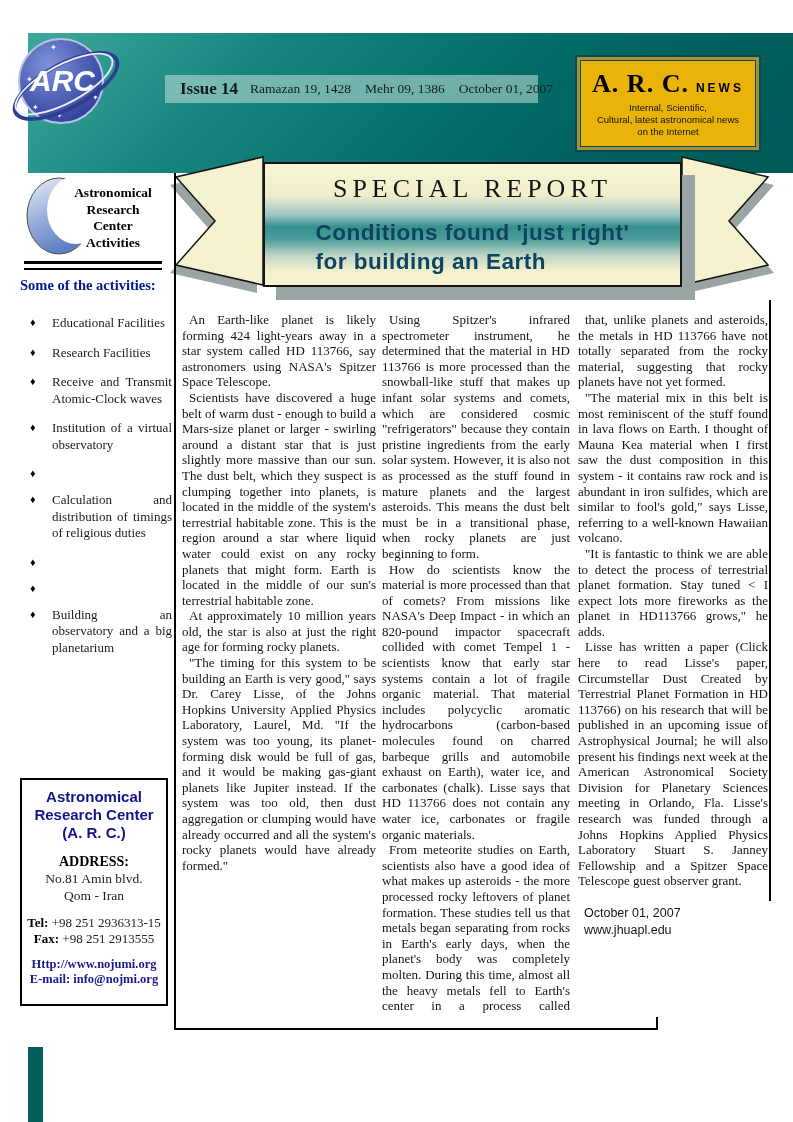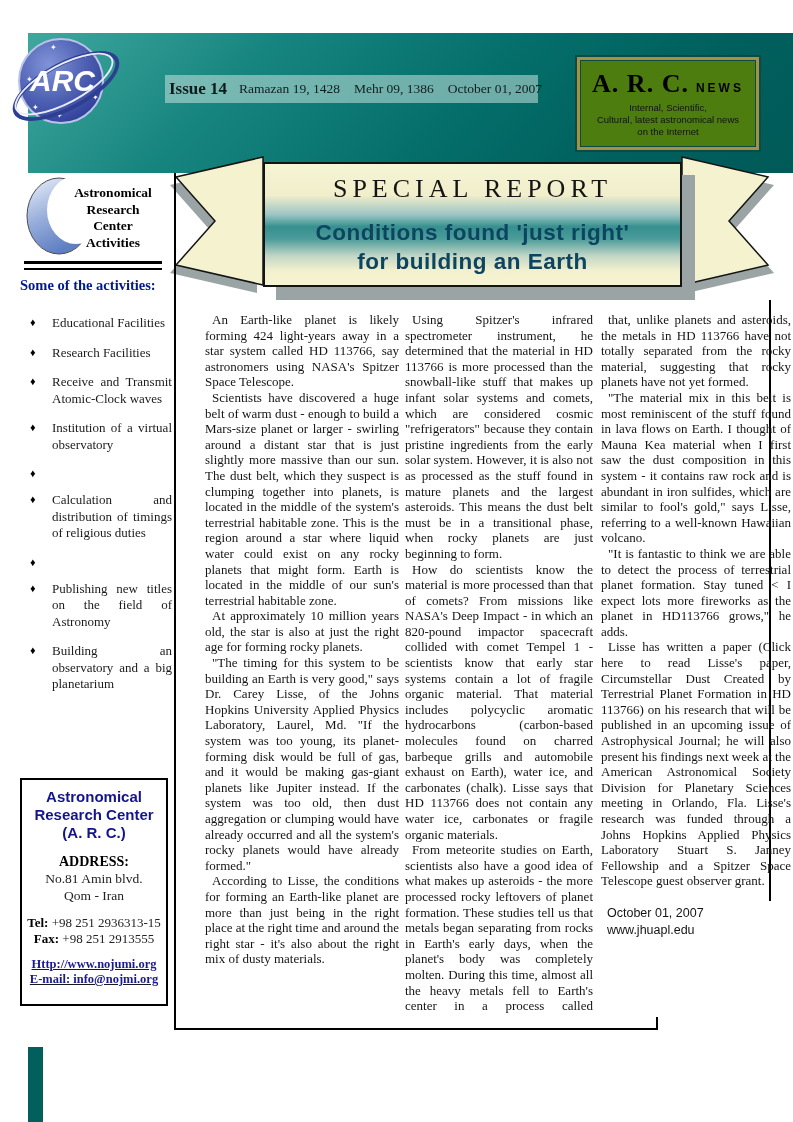--- a/index.html
+++ b/index.html
@@ -3,56 +3,56 @@
 <meta charset="utf-8">
 <style>
   html,body{margin:0;padding:0;background:#fff;}
   .page{position:relative;width:793px;height:1122px;background:#ffffff;overflow:hidden;
         font-family:"Liberation Serif",serif;color:#1a1a1a;}
 
   
   .banner-bg{position:absolute;left:28px;top:33px;width:765px;height:140px;
     background:linear-gradient(135deg,#3fa89e 0%,#17857f 28%,#056f6b 55%,#00605d 78%,#005a58 100%);}
   .issue-bar{position:absolute;left:165px;top:75px;width:373px;height:28px;
-    background:rgba(198,226,221,0.55);display:flex;align-items:center;padding:0 4px;box-sizing:border-box;}
+    background:rgba(198,226,221,0.55);display:flex;align-items:center;padding:0 15px;box-sizing:border-box;}
   .issue-label{font-weight:bold;font-size:17px;color:#0b1a1a;margin-right:12px;white-space:nowrap;}
   .issue-date{font-size:13.5px;color:#0d1f1f;margin-right:14px;white-space:nowrap;}
 
   
   .logo{position:absolute;left:16px;top:36px;width:92px;height:92px;}
   .logo-circle{position:absolute;left:2px;top:2px;width:86px;height:86px;border-radius:50%;
     background:radial-gradient(circle at 35% 30%,#8093d8 0%,#5062b4 45%,#31409a 80%,#27348a 100%);
     border:2px solid #b9c2e8;box-sizing:border-box;}
   .logo-text{position:absolute;left:14px;top:28px;color:#ffffff;font-family:"Liberation Sans",sans-serif;
     font-weight:bold;font-size:30px;letter-spacing:0px;font-style:italic;}
   .orbit{position:absolute;left:-9px;top:26px;width:110px;height:40px;border-radius:50%;
     border:4px solid #2e3f92;transform:rotate(-28deg);}
   .orbit2{position:absolute;left:-7px;top:28px;width:106px;height:36px;border-radius:50%;
     border:2px solid #e8ecfa;transform:rotate(-28deg);}
   .star{position:absolute;color:#fff;font-size:8px;line-height:8px;}
 
   
-  .news-box{position:absolute;left:577px;top:57px;width:182px;height:93px;background:#4d7c0f;
+  .news-box{position:absolute;left:577px;top:57px;width:182px;height:93px;background:#eab308;
     border:3px solid #a39243;box-shadow:0 0 0 2px #0b4a46, inset 0 0 0 1px #0b4a46;
     display:flex;flex-direction:column;align-items:center;justify-content:center;box-sizing:border-box;}
   .news-title-row{display:flex;align-items:baseline;gap:7px;}
   .news-title{font-family:"Liberation Serif",serif;font-weight:bold;font-size:26px;letter-spacing:1px;color:#000;}
   .news-suffix{font-family:"Liberation Sans",sans-serif;font-weight:bold;font-size:12px;letter-spacing:3px;color:#000;}
   .news-sub{margin-top:3px;font-family:"Liberation Sans",sans-serif;font-size:9.5px;line-height:12px;
     text-align:center;color:#111;}
 
   
   .ribbon-svg{position:absolute;left:160px;top:145px;width:640px;height:155px;}
   .panel-shadow{position:absolute;left:276px;top:175px;width:419px;height:125px;background:#9aa4a4;}
   .panel{position:absolute;left:263px;top:162px;width:419px;height:125px;border:2px solid #141414;box-sizing:border-box;
     background:linear-gradient(180deg,#f6f5d4 0%,#f0eecb 26%,#9cc4c4 42%,#35908e 52%,#4c9c9a 62%,#c2d6c6 76%,#f2f0cd 88%,#f6f5d4 100%);
     display:flex;flex-direction:column;align-items:center;}
   .kicker{margin-top:10px;font-family:"Liberation Serif",serif;font-weight:normal;font-size:26px;
     letter-spacing:5px;color:#141414;}
-  .headline{margin-top:14px;text-align:center;font-family:"Liberation Sans",sans-serif;font-weight:bold;
+  .headline{margin-top:14px;font-family:"Liberation Sans",sans-serif;font-weight:bold;
     font-size:22.5px;line-height:29px;color:#0d4460;letter-spacing:0.5px;}
 
   
   .rule{position:absolute;background:#000;}
   .rule-left{left:174px;top:173px;width:2px;height:857px;}
   .rule-bottom{left:174px;top:1028px;width:484px;height:2px;}
   .rule-stub{left:656px;top:1017px;width:2px;height:13px;}
   .rule-right{left:769px;top:300px;width:2px;height:601px;}
 
   
@@ -72,27 +72,27 @@
   
   .contact-box{position:absolute;left:20px;top:778px;width:148px;height:228px;border:2px solid #000;
     box-sizing:border-box;text-align:center;}
   .org-name{margin-top:8px;font-family:"Liberation Sans",sans-serif;font-weight:bold;font-size:15px;
     line-height:18px;color:#14148c;}
   .addr-label{margin-top:12px;font-weight:bold;font-size:14px;color:#000;}
   .addr-line{font-size:13.5px;line-height:17px;color:#222;}
   .tel-row{margin-top:11px;font-size:13px;line-height:16px;color:#222;}
   .tel-row b{color:#000;}
   .link-line{font-weight:bold;font-size:12.5px;line-height:15px;color:#1a1a8c;cursor:pointer;}
-  .links{margin-top:10px;text-decoration:underline;}
+  .links{margin-top:10px;}
 
   .accent-bar{position:absolute;left:28px;top:1047px;width:15px;height:75px;background:#01605c;}
 
   
   .col{position:absolute;top:312px;height:702px;overflow:hidden;font-size:13px;line-height:15.6px;
-    text-align:justify;color:#141414;margin-left:23px;}
+    text-align:justify;color:#141414;}
   .col p{margin:0;text-indent:7px;}
   .col1{left:182px;width:194px;}
   .col2{left:382px;width:188px;}
   .col3{left:578px;width:190px;}
   .col-footer{margin-top:16px;font-family:"Liberation Sans",sans-serif;font-size:12.5px;line-height:17px;
     text-align:left;padding-left:6px;}
 </style>
 </head>
 <body>
 
@@ -197,21 +197,20 @@
       </li>
     <li>
       <span class="bullet">♦</span>
       <span class="act-txt">Calculation and distribution of timings of religious duties</span>
       </li>
     <li>
       <span class="bullet">♦</span>
       </li>
     <li>
       <span class="bullet">♦</span>
-      <span class="act-txt">Publishing new titles on the field of Astronomy</span>
       </li>
     <li>
       <span class="bullet">♦</span>
       <span class="act-txt">Building an observatory and a big planetarium</span>
       </li>
   </ul>
 
   <div class="contact-box">
     <div class="org-name">
       <div>Astronomical</div>
@@ -235,21 +234,20 @@
     </div>
   </div>
 
   <div class="accent-bar"></div>
 
   <div class="col col1">
     <p>An Earth-like planet is likely forming 424 light-years away in a star system called HD 113766, say astronomers using NASA's Spitzer Space Telescope.</p>
     <p>Scientists have discovered a huge belt of warm dust - enough to build a Mars-size planet or larger - swirling around a distant star that is just slightly more massive than our sun. The dust belt, which they suspect is clumping together into planets, is located in the middle of the system's terrestrial habitable zone. This is the region around a star where liquid water could exist on any rocky planets that might form. Earth is located in the middle of our sun's terrestrial habitable zone.</p>
     <p>At approximately 10 million years old, the star is also at just the right age for forming rocky planets.</p>
     <p>"The timing for this system to be building an Earth is very good," says Dr. Carey Lisse, of the Johns Hopkins University Applied Physics Laboratory, Laurel, Md. "If the system was too young, its planet-forming disk would be full of gas, and it would be making gas-giant planets like Jupiter instead. If the system was too old, then dust aggregation or clumping would have already occurred and all the system's rocky planets would have already formed."</p>
-    <p>According to Lisse, the conditions for forming an Earth-like planet are more than just being in the right place at the right time and around the right star - it's also about the right mix of dusty materials.</p>
   </div>
 
   <div class="col col2">
     <p>Using Spitzer's infrared spectrometer instrument, he determined that the material in HD 113766 is more processed than the snowball-like stuff that makes up infant solar systems and comets, which are considered cosmic "refrigerators" because they contain pristine ingredients from the early solar system. However, it is also not as processed as the stuff found in mature planets and the largest asteroids. This means the dust belt must be in a transitional phase, when rocky planets are just beginning to form.</p>
     <p>How do scientists know the material is more processed than that of comets? From missions like NASA's Deep Impact - in which an 820-pound impactor spacecraft collided with comet Tempel 1 - scientists know that early star systems contain a lot of fragile organic material. That material includes polycyclic aromatic hydrocarbons (carbon-based molecules found on charred barbeque grills and automobile exhaust on Earth), water ice, and carbonates (chalk). Lisse says that HD 113766 does not contain any water ice, carbonates or fragile organic materials.</p>
     <p>From meteorite studies on Earth, scientists also have a good idea of what makes up asteroids - the more processed rocky leftovers of planet formation. These studies tell us that metals began separating from rocks in Earth's early days, when the planet's body was completely molten. During this time, almost all the heavy metals fell to Earth's center in a process called "differentiation." Lisse says</p>
   </div>
 
   <div class="col col3">
     <p>that, unlike planets and asteroids, the metals in HD 113766 have not totally separated from the rocky material, suggesting that rocky planets have not yet formed.</p>

